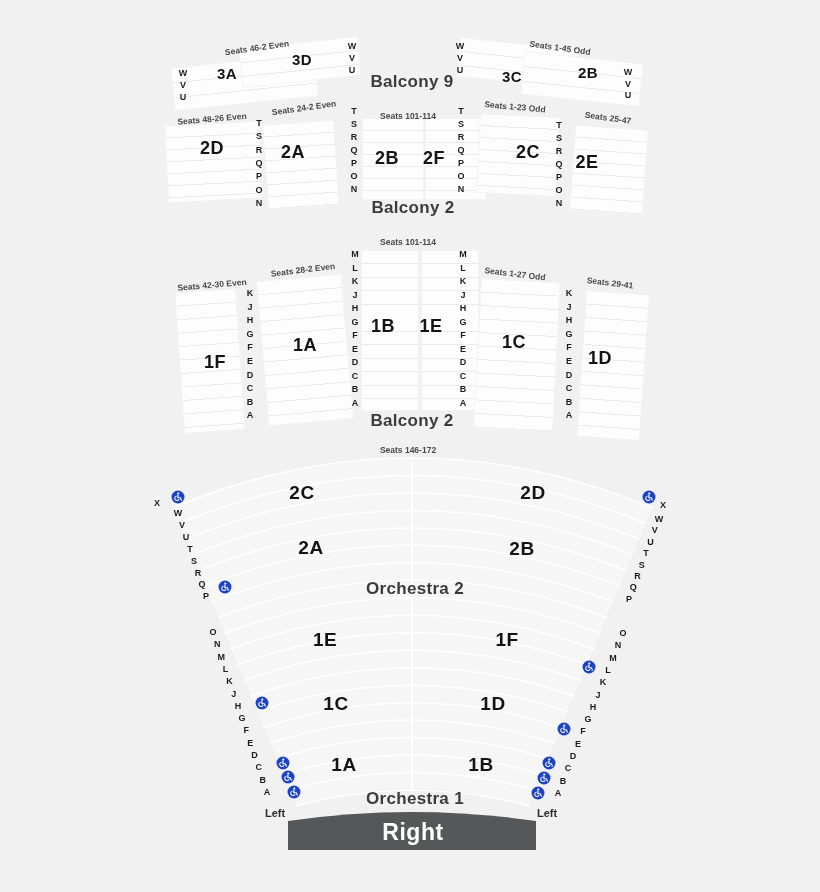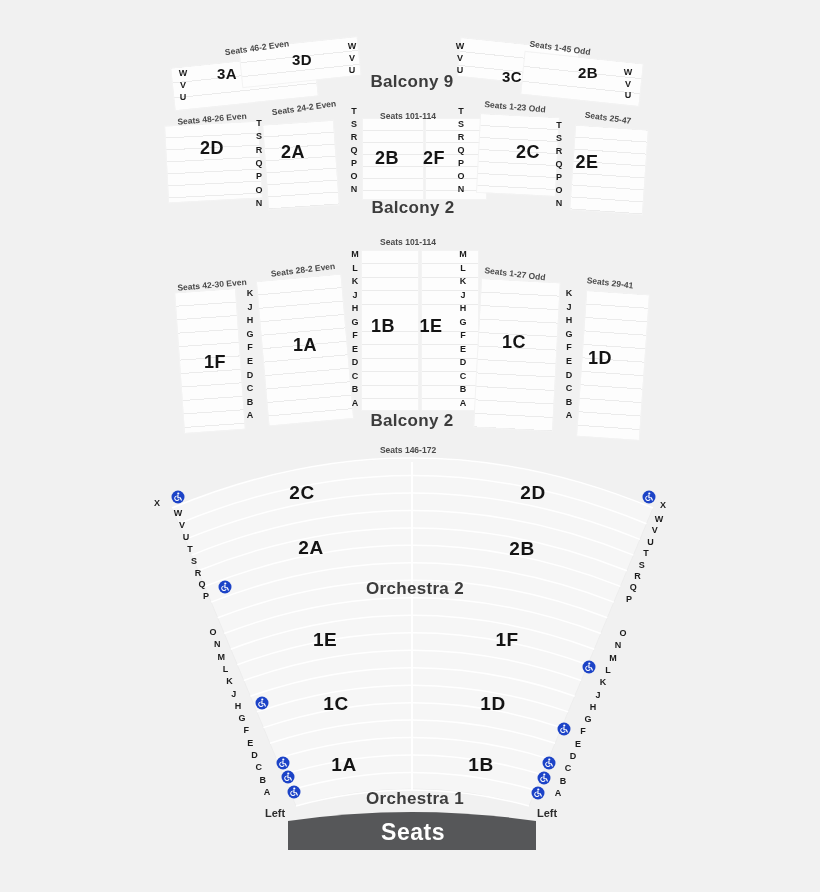--- a/index.html
+++ b/index.html
@@ -299,21 +299,21 @@
       <span class="rl" style="left: -45px; top: 110.7px;">E</span>
       <span class="rl" style="left: -50px; top: 123px;">D</span>
       <span class="rl" style="left: -55px; top: 135.3px;">C</span>
       <span class="rl" style="left: -60px; top: 147.6px;">B</span>
       <span class="rl" style="left: -65px; top: 159.9px;">A</span>
     </div>
 
   <span class="lbl dir" style="left:275px;top:813px">Left</span>
   <span class="lbl dir" style="left:547px;top:813px">Left</span>
 
-  <span class="lbl stage-text" style="left:413px;top:832px">Seats</span>
+  <span class="lbl stage-text" style="left:413px;top:832px">Right</span>
 
   <div class="wc" style="left: 178px; top: 497px; background: rgb(28, 67, 199);">
       <svg class="wci" viewBox="0 0 24 24">
         <use href="#wc-sym" xlink:href="#wc-sym"></use>
       </svg>
     </div>
   <div class="wc" style="left: 225px; top: 587px; background: rgb(28, 67, 199);">
       <svg class="wci" viewBox="0 0 24 24">
         <use href="#wc-sym" xlink:href="#wc-sym"></use>
       </svg>

